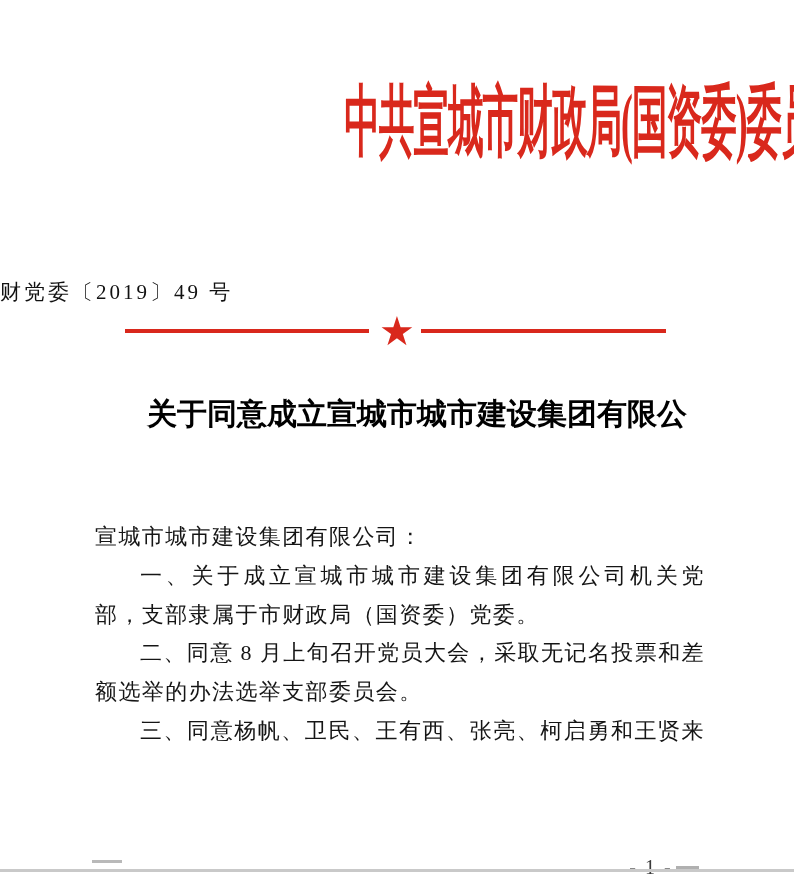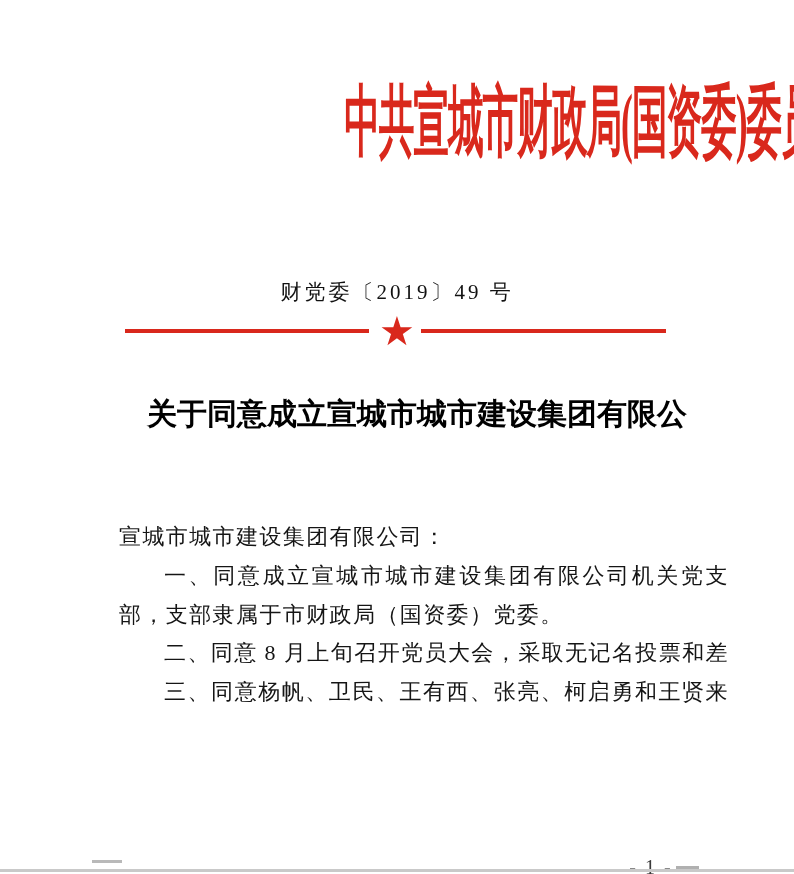--- a/index.html
+++ b/index.html
@@ -29,21 +29,21 @@
     white-space: nowrap;
     letter-spacing: -2px;
     transform: scaleX(0.455);
     transform-origin: 50% 50%;
   }
 
   
   .doc-number {
     position: absolute;
     top: 278px; left: 0; right: 0;
-    text-align: center;
+    text-align: left;
     font-size: 21px;
     letter-spacing: 3px;
     color: #111;
   }
 
   
   .rule-seg {
     position: absolute;
     top: 329px;
     height: 4px;
@@ -76,21 +76,20 @@
 
   
   .body-text {
     position: absolute;
     left: 95px; top: 518px;
     width: 610px;
     font-size: 22px;
     line-height: 38.8px;
     letter-spacing: 1.4px;
     color: var(--ink);
-    margin-left: 24px;
   }
   .line { text-align: justify; text-justify: inter-character; }
   .line.fill { text-align-last: justify; }
   .line.indent { text-indent: 45px; }
 
   
   .footer-left-mark {
     position: absolute;
     left: 92px; top: 860px;
     width: 30px; height: 3px;
@@ -132,23 +131,24 @@
   <div class="rule-seg rule-left"></div>
   <div class="rule-star">★</div>
   <div class="rule-seg rule-right"></div>
 
   <div class="doc-title">
     <div>关于同意成立宣城市城市建设集团有限公</div>
   </div>
 
   <div class="body-text">
     <div class="line">宣城市城市建设集团有限公司：</div>
-    <div class="line indent fill">一、同意成立宣城市城市建设集团有限公司机关党支</div>
+    <div class="line indent fill">一、关于成立宣城市城市建设集团有限公司机关党</div>
     <div class="line">部，支部隶属于市财政局（国资委）党委。</div>
     <div class="line indent fill">二、同意 8 月上旬召开党员大会，采取无记名投票和差</div>
+    <div class="line">额选举的办法选举支部委员会。</div>
     <div class="line indent fill">三、同意杨帆、卫民、王有西、张亮、柯启勇和王贤来</div>
   </div>
 
   <div class="footer-left-mark"></div>
   <div class="page-number">- 1 -</div>
   <div class="footer-right-mark"></div>
   <div class="page-bottom-edge"></div>
 
 </div>
 

